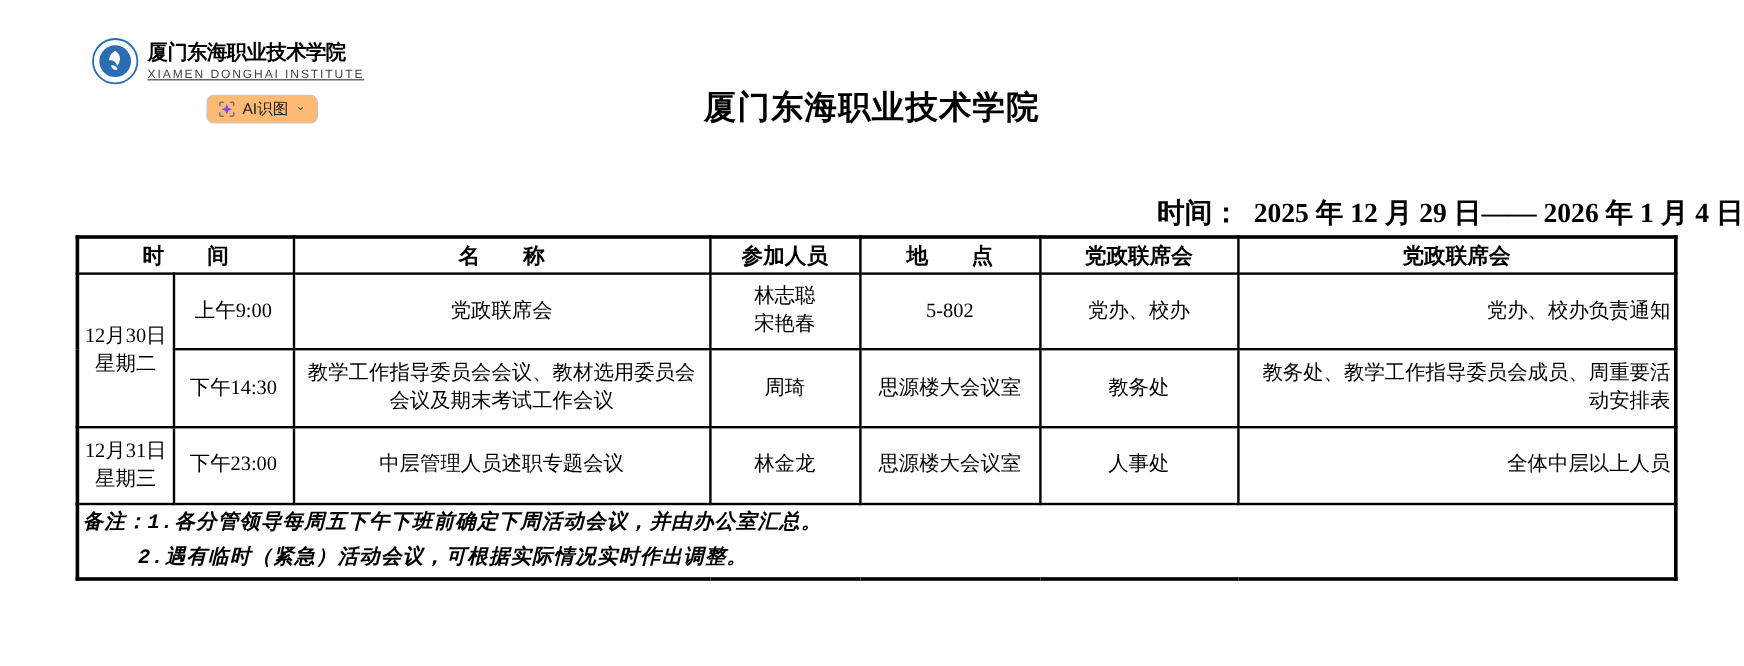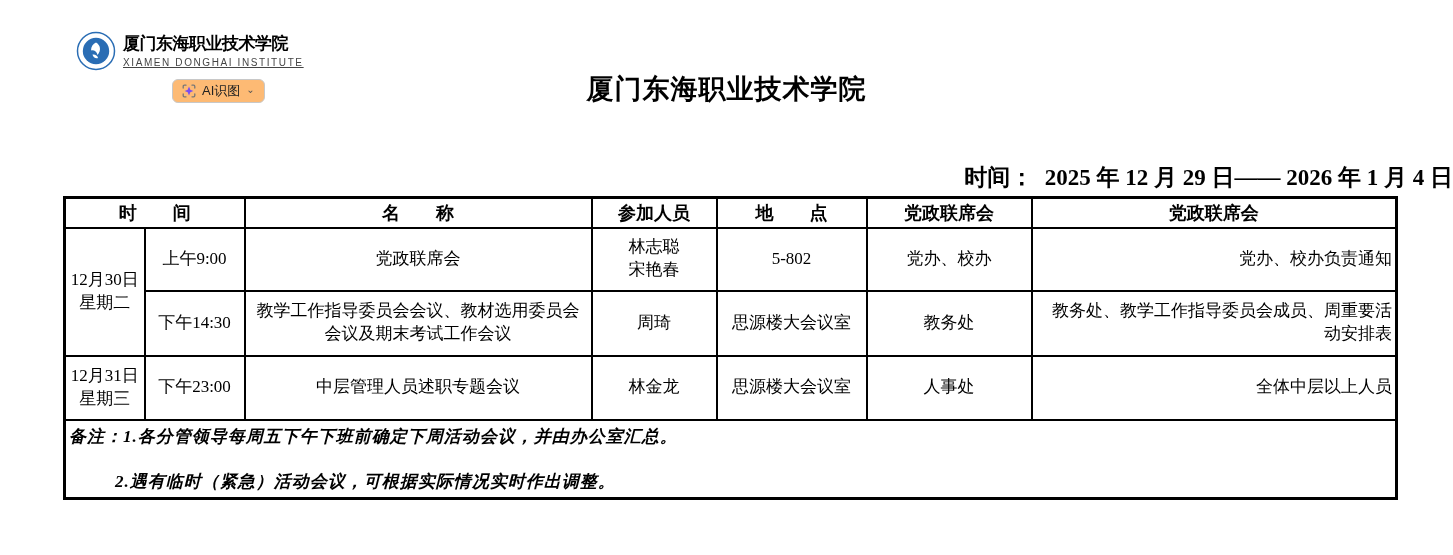--- a/index.html
+++ b/index.html
@@ -43,22 +43,22 @@
   table.sched th, table.sched td { border:2px solid #000; padding:1px 3px; vertical-align:middle;
                                    font-size:17px; line-height:1.35; overflow:hidden; }
   table.sched th { font-size:18px; font-weight:bold; text-align:center; padding:0; }
   .tr-head   { height:30px; }
   .tr-r1 { height:63px; } .tr-r2 { height:65px; } .tr-r3 { height:64px; } .tr-notes { height:62px; }
   td.center { text-align:center; }
   td.left   { text-align:right; padding-left:5px; padding-right:4px; }
   td.time   { text-align:center; padding-left:2px; }
   td.notes-cell { font-style:italic; font-weight:bold; font-size:15px; vertical-align:middle;
                   padding:4px 6px; }
-  .note-line { line-height:29px; letter-spacing:1px; }
-  .note-line.indent { padding-left:46px;margin-top:16px; }
+  .note-line { line-height:29px; letter-spacing:1px;font-family:Liberation Mono, monospace; }
+  .note-line.indent { padding-left:46px; }
 </style>
 </head>
 <body>
 
 <div class="page">
 
   <div class="brand">
     <span class="brand-logo">
       <svg width="40" height="40" viewBox="0 0 40 40">
         <circle cx="20" cy="20" r="18.5" fill="#ffffff" stroke="#2a6db4" stroke-width="1.5"></circle>

